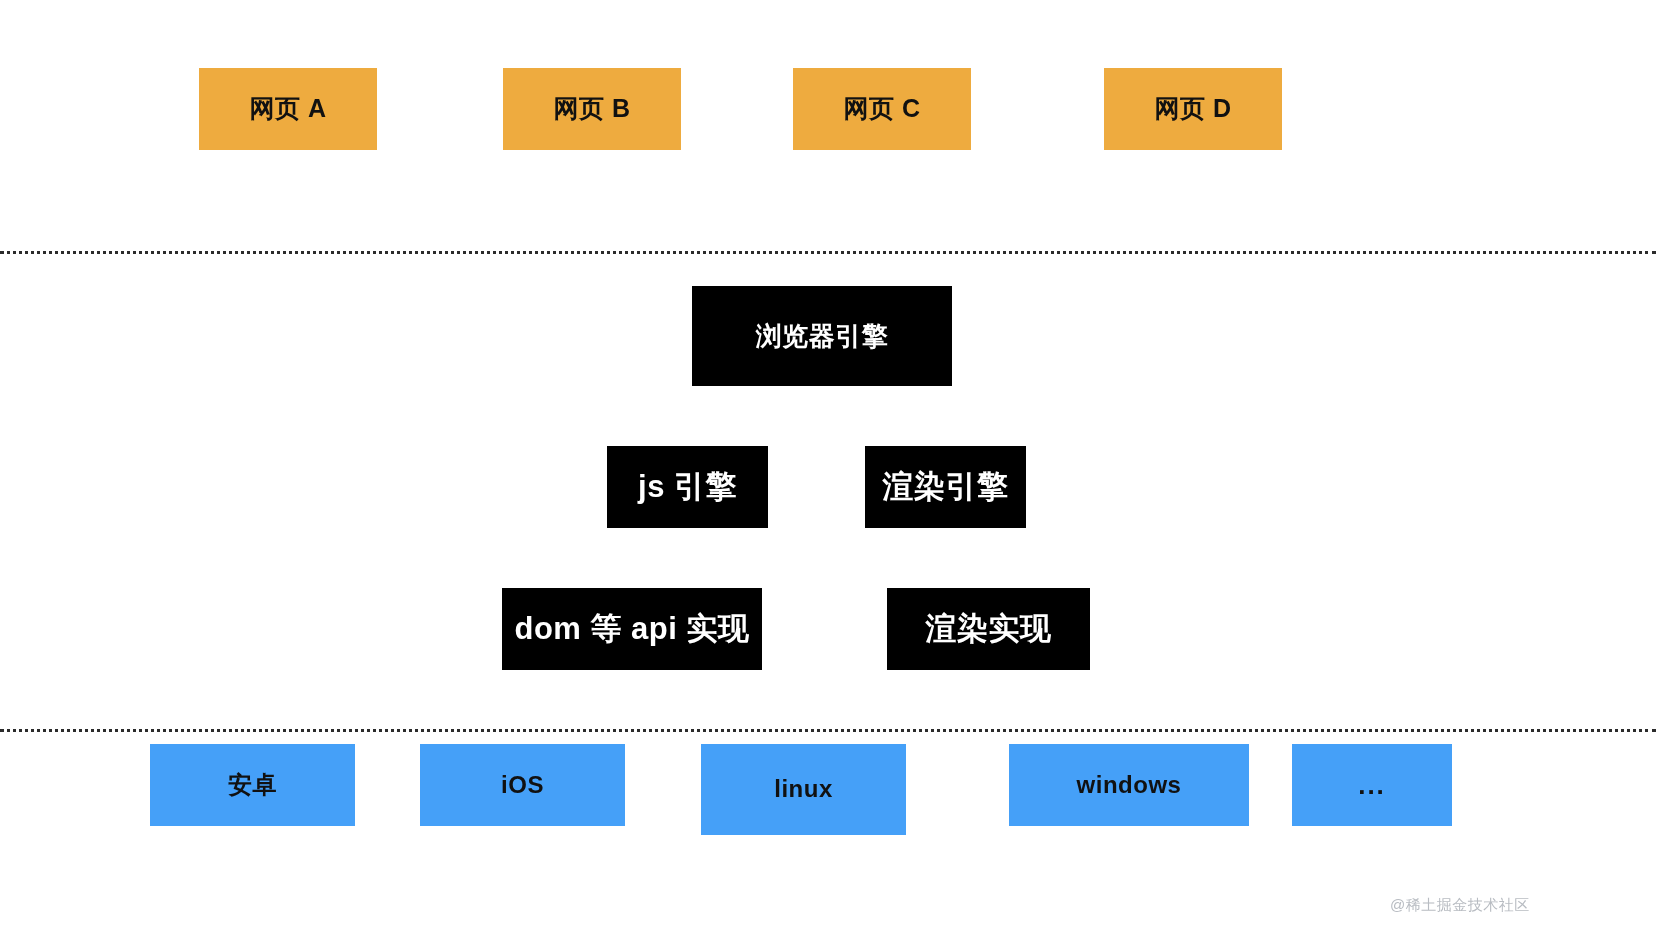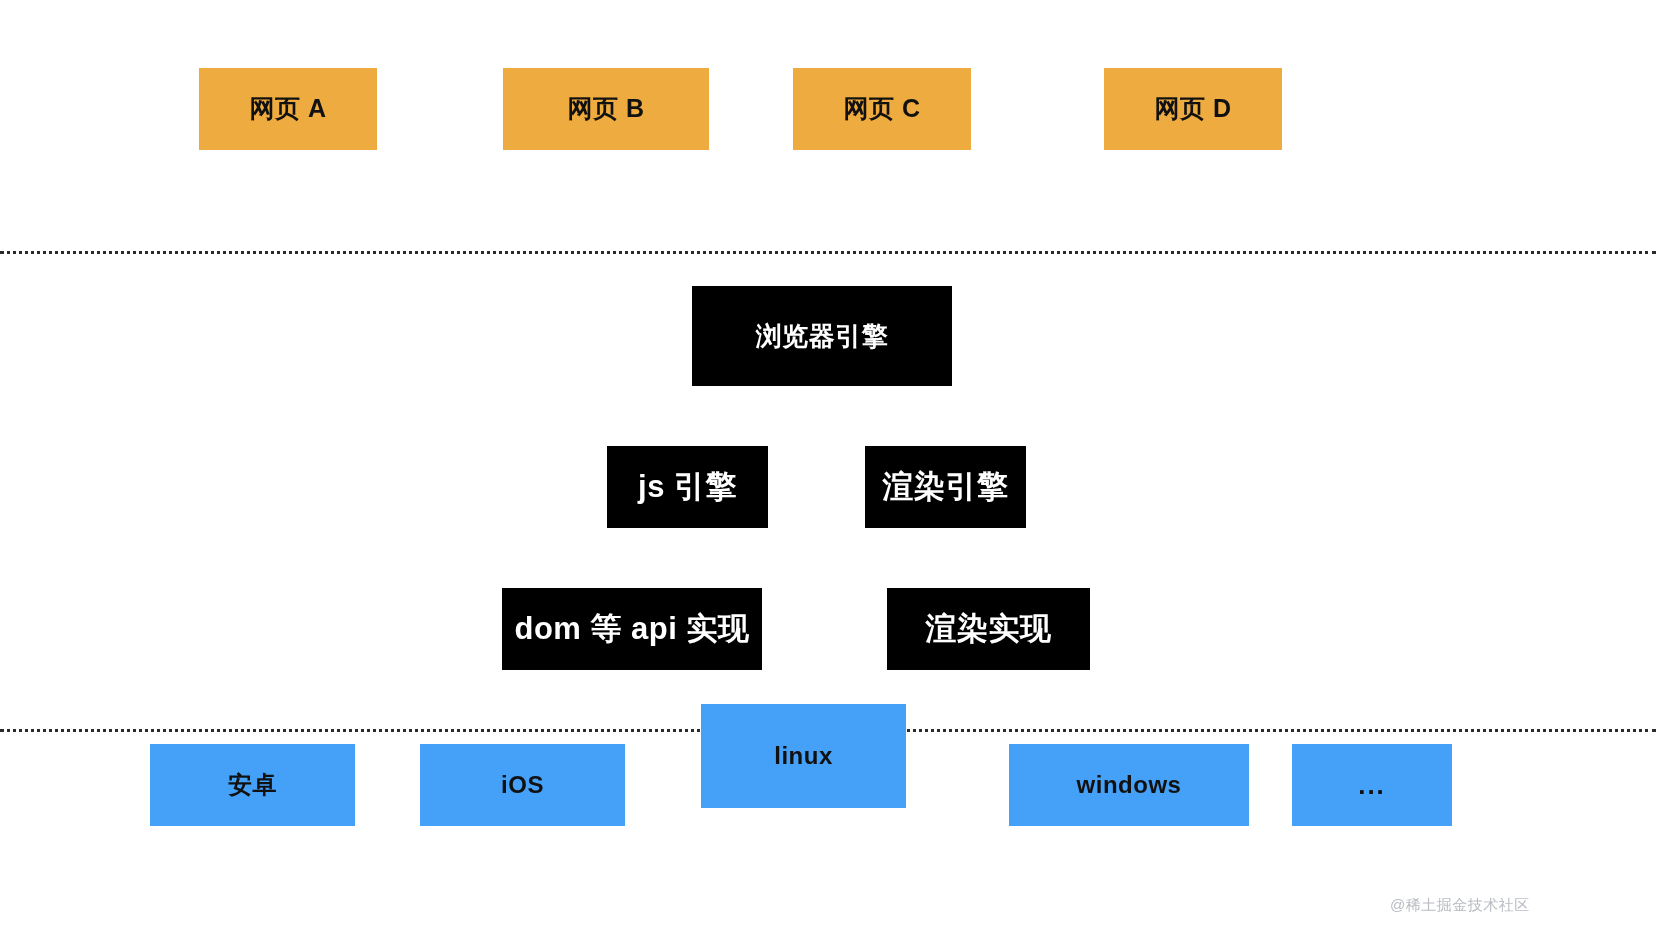--- a/index.html
+++ b/index.html
@@ -74,21 +74,21 @@
   }
 </style>
 </head>
 <body>
 
 <div id="canvas" style="background: rgb(255, 255, 255);">
 
   <div class="box box-web" style="left: 199px; top: 68px; width: 178px; height: 82px;">
     <span>网页 A</span>
   </div>
-  <div class="box box-web" style="left: 503px; top: 68px; width: 206px; height: 82px;">
+  <div class="box box-web" style="left: 503px; top: 68px; width: 178px; height: 82px;">
     <span>网页 B</span>
   </div>
   <div class="box box-web" style="left: 793px; top: 68px; width: 178px; height: 82px;">
     <span>网页 C</span>
   </div>
   <div class="box box-web" style="left: 1104px; top: 68px; width: 178px; height: 82px; text-align: center;">
     <span>网页 D</span>
   </div>
 
   <div class="divider" style="top: 251px;"></div>
@@ -110,21 +110,21 @@
   </div>
 
   <div class="divider" style="top: 729px;"></div>
 
   <div class="box box-os" style="left: 150px; top: 744px; width: 205px; height: 82px;">
     <span>安卓</span>
   </div>
   <div class="box box-os" style="left: 420px; top: 744px; width: 205px; height: 82px;">
     <span>iOS</span>
   </div>
-  <div class="box box-os" style="left: 701px; top: 704px; width: 205px; height: 104px;">
+  <div class="box box-os" style="left: 701px; top: 744px; width: 205px; height: 91px;">
     <span>linux</span>
   </div>
   <div class="box box-os" style="left: 1009px; top: 744px; width: 240px; height: 82px;">
     <span>windows</span>
   </div>
   <div class="box box-os ellipsis" style="left: 1292px; top: 744px; width: 160px; height: 82px;">
     <span>...</span>
   </div>
 
   <div class="watermark" style="left: 1390px; top: 862px; color: rgb(184, 188, 194);">@稀土掘金技术社区</div>

